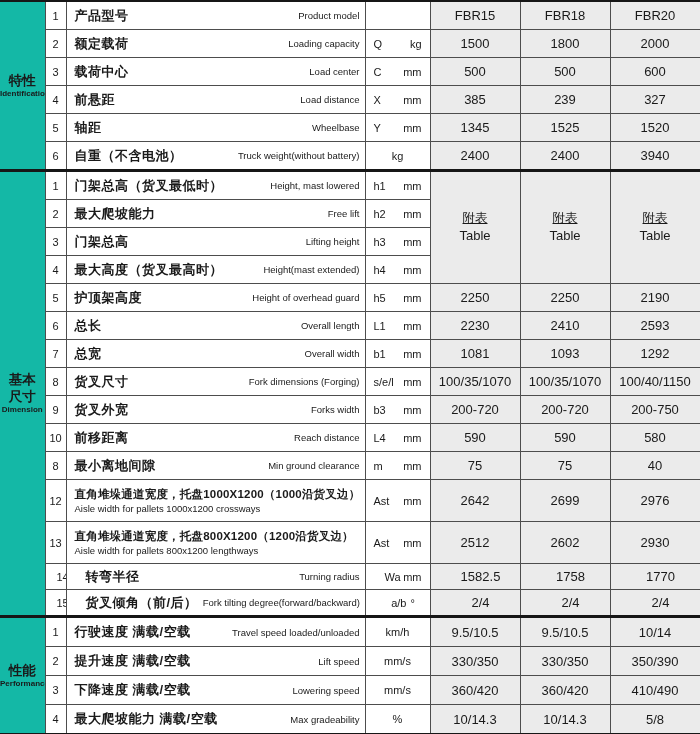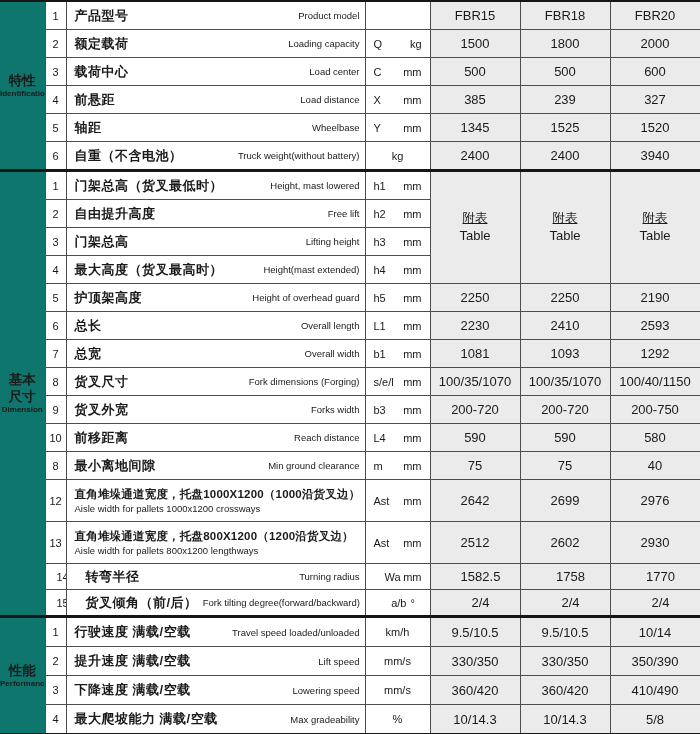--- a/index.html
+++ b/index.html
@@ -7,21 +7,21 @@
   table.spec{border-collapse:collapse;table-layout:fixed;width:700px;
     border-top:2px solid #161616;border-bottom:4px solid #161616;}
   td{border:1px solid #4d4d4d;overflow:hidden;padding:0;vertical-align:middle;}
   tr.sec-start > td{border-top:3px solid #161616;}
   
   tr.r28 > td{height:27px;}
   tr.r40 > td{height:39px;}
   tr.r27 > td{height:25px;padding-left:11px;}
   tr.r29 > td{height:28px;}
   
-  td.sec{background:#0f766e;text-align:center;border-left:none;}
+  td.sec{background:#14b8a6;text-align:center;border-left:none;}
   .sec-cn{font-weight:bold;font-size:13.5px;line-height:1.2;padding:0 5px;}
   .sec-en{font-size:8px;font-weight:bold;margin-top:1px;line-height:1.1;}
   
   td.no-cell{text-align:center;font-size:11px;}
   
   td.lbl{padding:0;}
   .lblwrap{display:flex;justify-content:space-between;align-items:center;padding:0 5px 0 8px;}
   .cn{font-weight:bold;font-size:13px;white-space:nowrap;letter-spacing:0.5px;}
   .en{font-size:9.5px;white-space:nowrap;padding-left:5px;}
   td.lbl.two{padding:1px 0;}
@@ -188,21 +188,21 @@
         </td>
     <td class="val merged" rowspan="4">
       <div class="mcn">附表</div>
       <div class="men">Table</div>
         </td>
   </tr>
   <tr class="r28">
     <td class="no-cell">2</td>
     <td class="lbl">
           <div class="lblwrap">
-      <span class="cn">自由提升高度</span>
+      <span class="cn">最大爬坡能力</span>
       <span class="en">Free lift</span>
           </div>
         </td>
     <td class="symu">
           <div class="symwrap">
       <span>h2</span>
       <span>mm</span>
           </div>
         </td>
   </tr>

